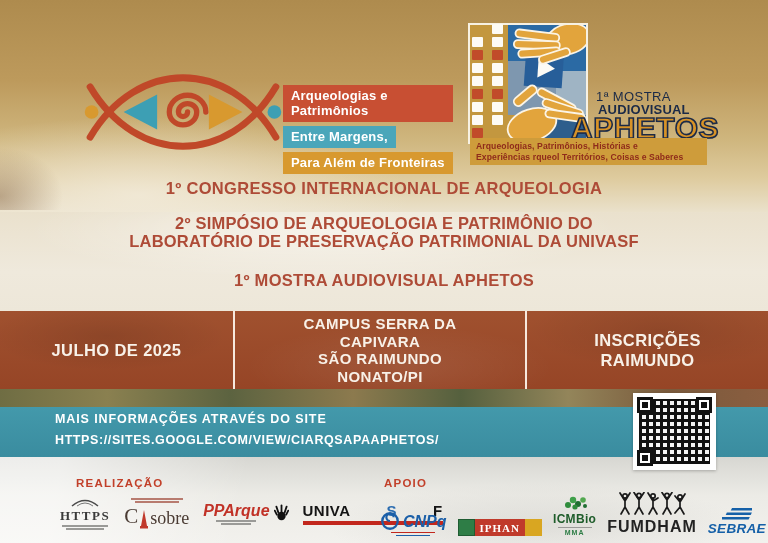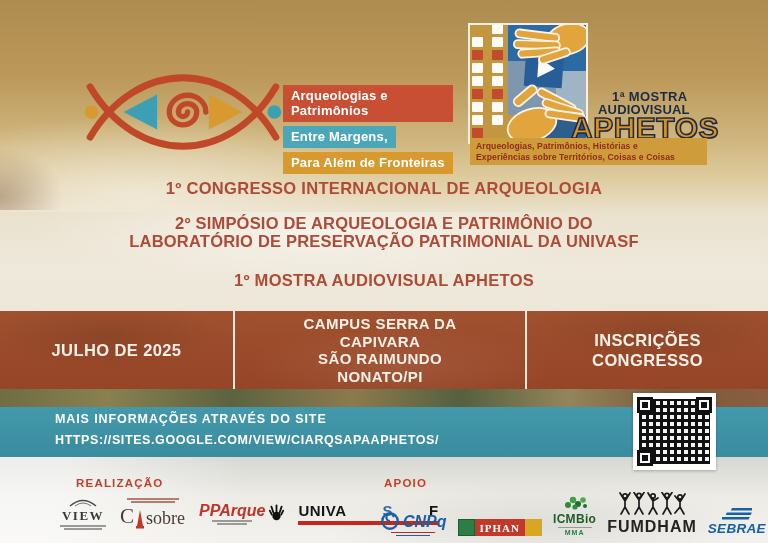--- a/index.html
+++ b/index.html
@@ -55,21 +55,21 @@
   .bluerect{position:absolute;}
   .b1{left:38px;top:0;width:78px;height:52px;background:#2B6AA4;}
   .b2{left:38px;top:36px;width:48px;height:54px;background:#7E97AF;}
   .b3{left:86px;top:46px;width:30px;height:44px;background:#9FB4C4;}
   .b4{left:46px;top:90px;width:70px;height:27px;background:#2E5E8C;}
   .play{position:absolute;left:55px;top:24px;width:38px;height:38px;background:#275E99;
     display:flex;align-items:center;justify-content:center;transform:rotate(4deg);}
   .play b{width:0;height:0;border-top:10px solid transparent;border-bottom:10px solid transparent;
     border-left:17px solid #FDFBF5;margin-left:4px;}
   .hands{position:absolute;left:0;top:0;width:116px;height:117px;}
-  .ap-edition{left:144px;top:61px;color:#1B2A47;font-weight:bold;font-size:13px;letter-spacing:.4px;}
+  .ap-edition{left:128px;top:61px;color:#1B2A47;font-weight:normal;font-size:13px;letter-spacing:.4px;}
   .ap-medium{left:130px;top:74px;color:#1B2A47;font-weight:bold;font-size:13px;letter-spacing:.2px;}
   .ap-name{left:103px;top:83px;color:#D89327;font-weight:bold;font-size:30px;letter-spacing:.5px;
     -webkit-text-stroke:1.6px #1B2A47;text-shadow:0 1px 0 rgba(27,42,71,.4);}
   .ap-banner{left:2px;top:110px;width:237px;height:27px;background:#CE9C3B;
     display:flex;flex-direction:column;justify-content:center;padding-left:6px;box-sizing:border-box;}
   .ap-banner span{color:#8F2B1B;font-weight:bold;font-size:8.6px;line-height:10.5px;letter-spacing:.1px;}
 
   
   .titles{left:0;top:0;width:768px;text-align:center;color:#AE4B37;font-weight:bold;}
   .t1{position:absolute;left:0;width:768px;top:179px;font-size:16.5px;letter-spacing:.3px;}
@@ -201,21 +201,21 @@
           <rect x="76" y="84" width="40" height="8" rx="4" transform="rotate(8 76 84)"></rect>
           <rect x="42" y="76" width="27" height="9" rx="4.5" transform="rotate(-40 42 76)"></rect>
         </g>
       </svg>
     </div>
     <div class="abs ap-edition">1ª MOSTRA</div>
     <div class="abs ap-medium">AUDIOVISUAL</div>
     <div class="abs ap-name">APHETOS</div>
     <div class="abs ap-banner">
       <span>Arqueologias, Patrimônios, Histórias e</span>
-      <span>Experiências sobre Territórios, Coisas e Coisas</span>
+      <span>Experiências rqueol Territórios, Coisas e Saberes</span>
     </div>
   </div>
 
   <div class="titles">
     <div class="t1">1º CONGRESSO INTERNACIONAL DE ARQUEOLOGIA</div>
     <div class="t2">
       <div>2º SIMPÓSIO DE ARQUEOLOGIA E PATRIMÔNIO DO</div>
       <div>LABORATÓRIO DE PRESERVAÇÃO PATRIMONIAL DA UNIVASF</div>
     </div>
     <div class="t4">1º MOSTRA AUDIOVISUAL APHETOS</div>
@@ -232,21 +232,21 @@
     <div class="txt">
       <div>CAMPUS SERRA DA</div>
       <div>CAPIVARA</div>
       <div>SÃO RAIMUNDO</div>
       <div>NONATO/PI</div>
     </div>
   </div>
   <div class="abs col col-reg">
     <div class="txt">
       <div>INSCRIÇÕES</div>
-      <div>CONGRESSO</div>
+      <div>RAIMUNDO</div>
     </div>
   </div>
 
   <div class="abs site-info">MAIS INFORMAÇÕES ATRAVÉS DO SITE</div>
   <div class="abs site-url">HTTPS://SITES.GOOGLE.COM/VIEW/CIARQSAPAAPHETOS/</div>
   <div class="abs qr">
     <div class="qr-pattern"></div>
     <div class="finder f1">
         <i></i>
       </div>
@@ -258,21 +258,21 @@
       </div>
   </div>
 
   <div class="abs sec-title tit-real">REALIZAÇÃO</div>
   <div class="abs logo-row row-real">
     <div class="logo">
       <svg width="30" height="10" viewBox="0 0 30 10">
         <path d="M2,9 Q15,-2 28,9" fill="none" stroke="#4A4A4A" stroke-width="1.5"></path>
         <path d="M7,9 Q15,3 23,9" fill="none" stroke="#777" stroke-width="1"></path>
       </svg>
-      <span class="serif lapa-word">VIEW</span>
+      <span class="serif lapa-word">HTTPS</span>
       <span class="bars">
           <i style="width:46px"></i>
           <i style="width:38px"></i>
         </span>
     </div>
     <div class="logo">
       <span class="bars">
           <i style="width:52px;background:#B87B6F"></i>
           <i style="width:44px;background:#B87B6F"></i>
         </span>

